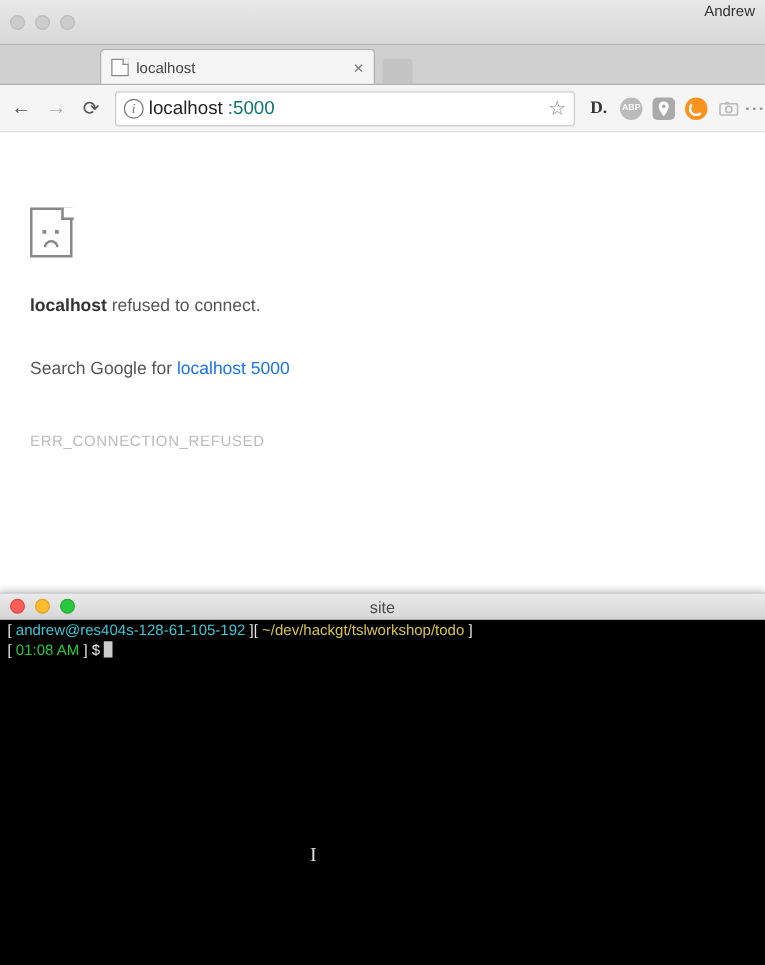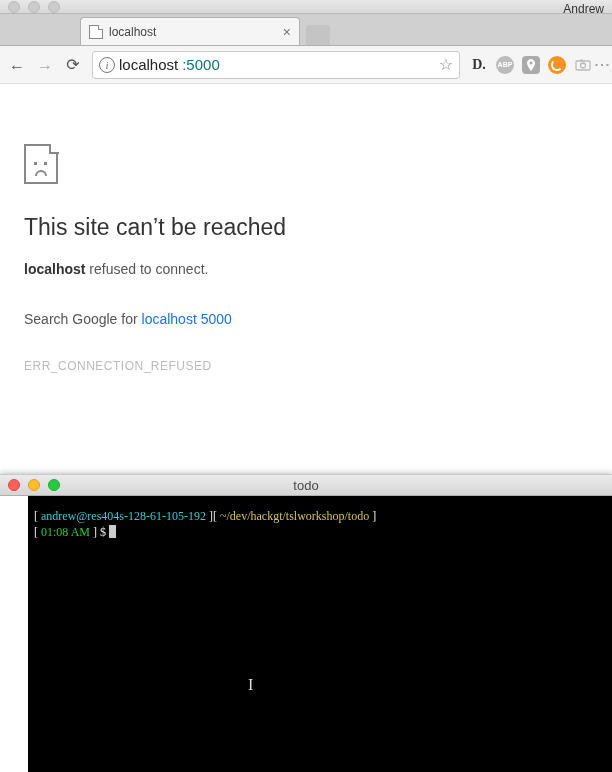--- a/index.html
+++ b/index.html
@@ -7,21 +7,21 @@
   width: 612px;
   height: 772px;
   font-family: -apple-system, BlinkMacSystemFont, "Helvetica Neue", Arial, sans-serif;
   background: #fff;
   overflow: hidden;
   position: relative;
 }
 
 
 .mac-titlebar {
-  height: 14px;
+  height: 36px;
   background: linear-gradient(#e8e8e8, #d8d8d8);
   border-bottom: 1px solid #b8b8b8;
   display: flex;
   align-items: center;
   padding-left: 8px;
   position: relative;
   text-align: right;
 }
 .traffic-lights { display: flex; gap: 8px; }
 .tl { width: 12px; height: 12px; border-radius: 50%; background: #ccc; border: 1px solid #bbb; }
@@ -173,21 +173,21 @@
 h1.err-heading {
   font-size: 23px;
   font-weight: 400;
   color: #333;
   margin-bottom: 20px;
 }
 .err-line { font-size: 14px; color: #555; margin-bottom: 34px; }
 .err-line b { color: #333; font-weight: 600; }
 .err-search { font-size: 14px; color: #555; }
 .err-search a { color: #1a73e8; text-decoration: none; margin-top: 18px; }
-.err-code { font-size: 12px; color: #bbb; margin-top: 32px; letter-spacing: 0.5px; }
+.err-code { font-size: 12px; color: #bbb; margin-top: 44px; letter-spacing: 0.5px; }
 
 
 .term-window {
   position: absolute;
   bottom: 0;
   left: 0;
   right: 0;
   height: 298px;
   display: flex;
   flex-direction: column;
@@ -211,26 +211,25 @@
   left: 0; right: 0;
   text-align: center;
   font-size: 13px;
   color: #4a4a4a;
   pointer-events: none;
 }
 .term-body {
   flex: 1;
   background: #000;
   color: #ddd;
-  font-family: Liberation Serif, serif;
+  font-family: Liberation Sans, sans-serif;
   font-size: 12px;
-  padding: 12px 6px;
+  padding: 0 6px;
   line-height: 16px;
   white-space: pre;
-  margin-left: 28px;
 }
 .c-white { color: #e8e8e8; }
 .c-cyan { color: #3cc7d6; }
 .c-yellow { color: #d6c24a; }
 .c-green { color: #27c93f; }
 .cursor-block {
   display: inline-block;
   width: 7px; height: 13px;
   background: #ccc;
   vertical-align: -2px;
@@ -295,35 +294,34 @@
   </div>
 </div>
 
 <div class="content">
   <div class="sad-doc">
     <div class="fold"></div>
     <div class="eye l"></div>
       <div class="eye r"></div>
     <div class="mouth"></div>
   </div>
-  <h1 class="err-heading">This site can’t be reached</h1>
   <p class="err-line">
     <b>localhost</b><span> refused to connect.</span>
   </p>
   <p class="err-search">
     <span>Search Google for </span><a href="#">localhost 5000</a>
   </p>
   <p class="err-code">ERR_CONNECTION_REFUSED</p>
 </div>
 
 <div class="term-window">
   <div class="term-titlebar">
     <div class="traffic-lights">
       <div class="tl red"></div>
       <div class="tl yellow"></div>
       <div class="tl green"></div>
     </div>
-    <div class="term-title">todo</div>
+    <div class="term-title">site</div>
   </div>
   <div class="term-body"><span class="c-white">[ </span><span class="c-cyan">andrew@res404s-128-61-105-192</span><span class="c-white"> ][ </span><span class="c-yellow">~/dev/hackgt/tslworkshop/todo</span><span class="c-white"> ]</span>
 <span class="c-white">[ </span><span class="c-green">01:08 AM</span><span class="c-white"> ] </span><span class="c-white">$ </span><span class="cursor-block"></span></div>
   <span class="ibeam" style="left:248px; bottom:78px;">I</span>
 </div>
 
 </body></html>

